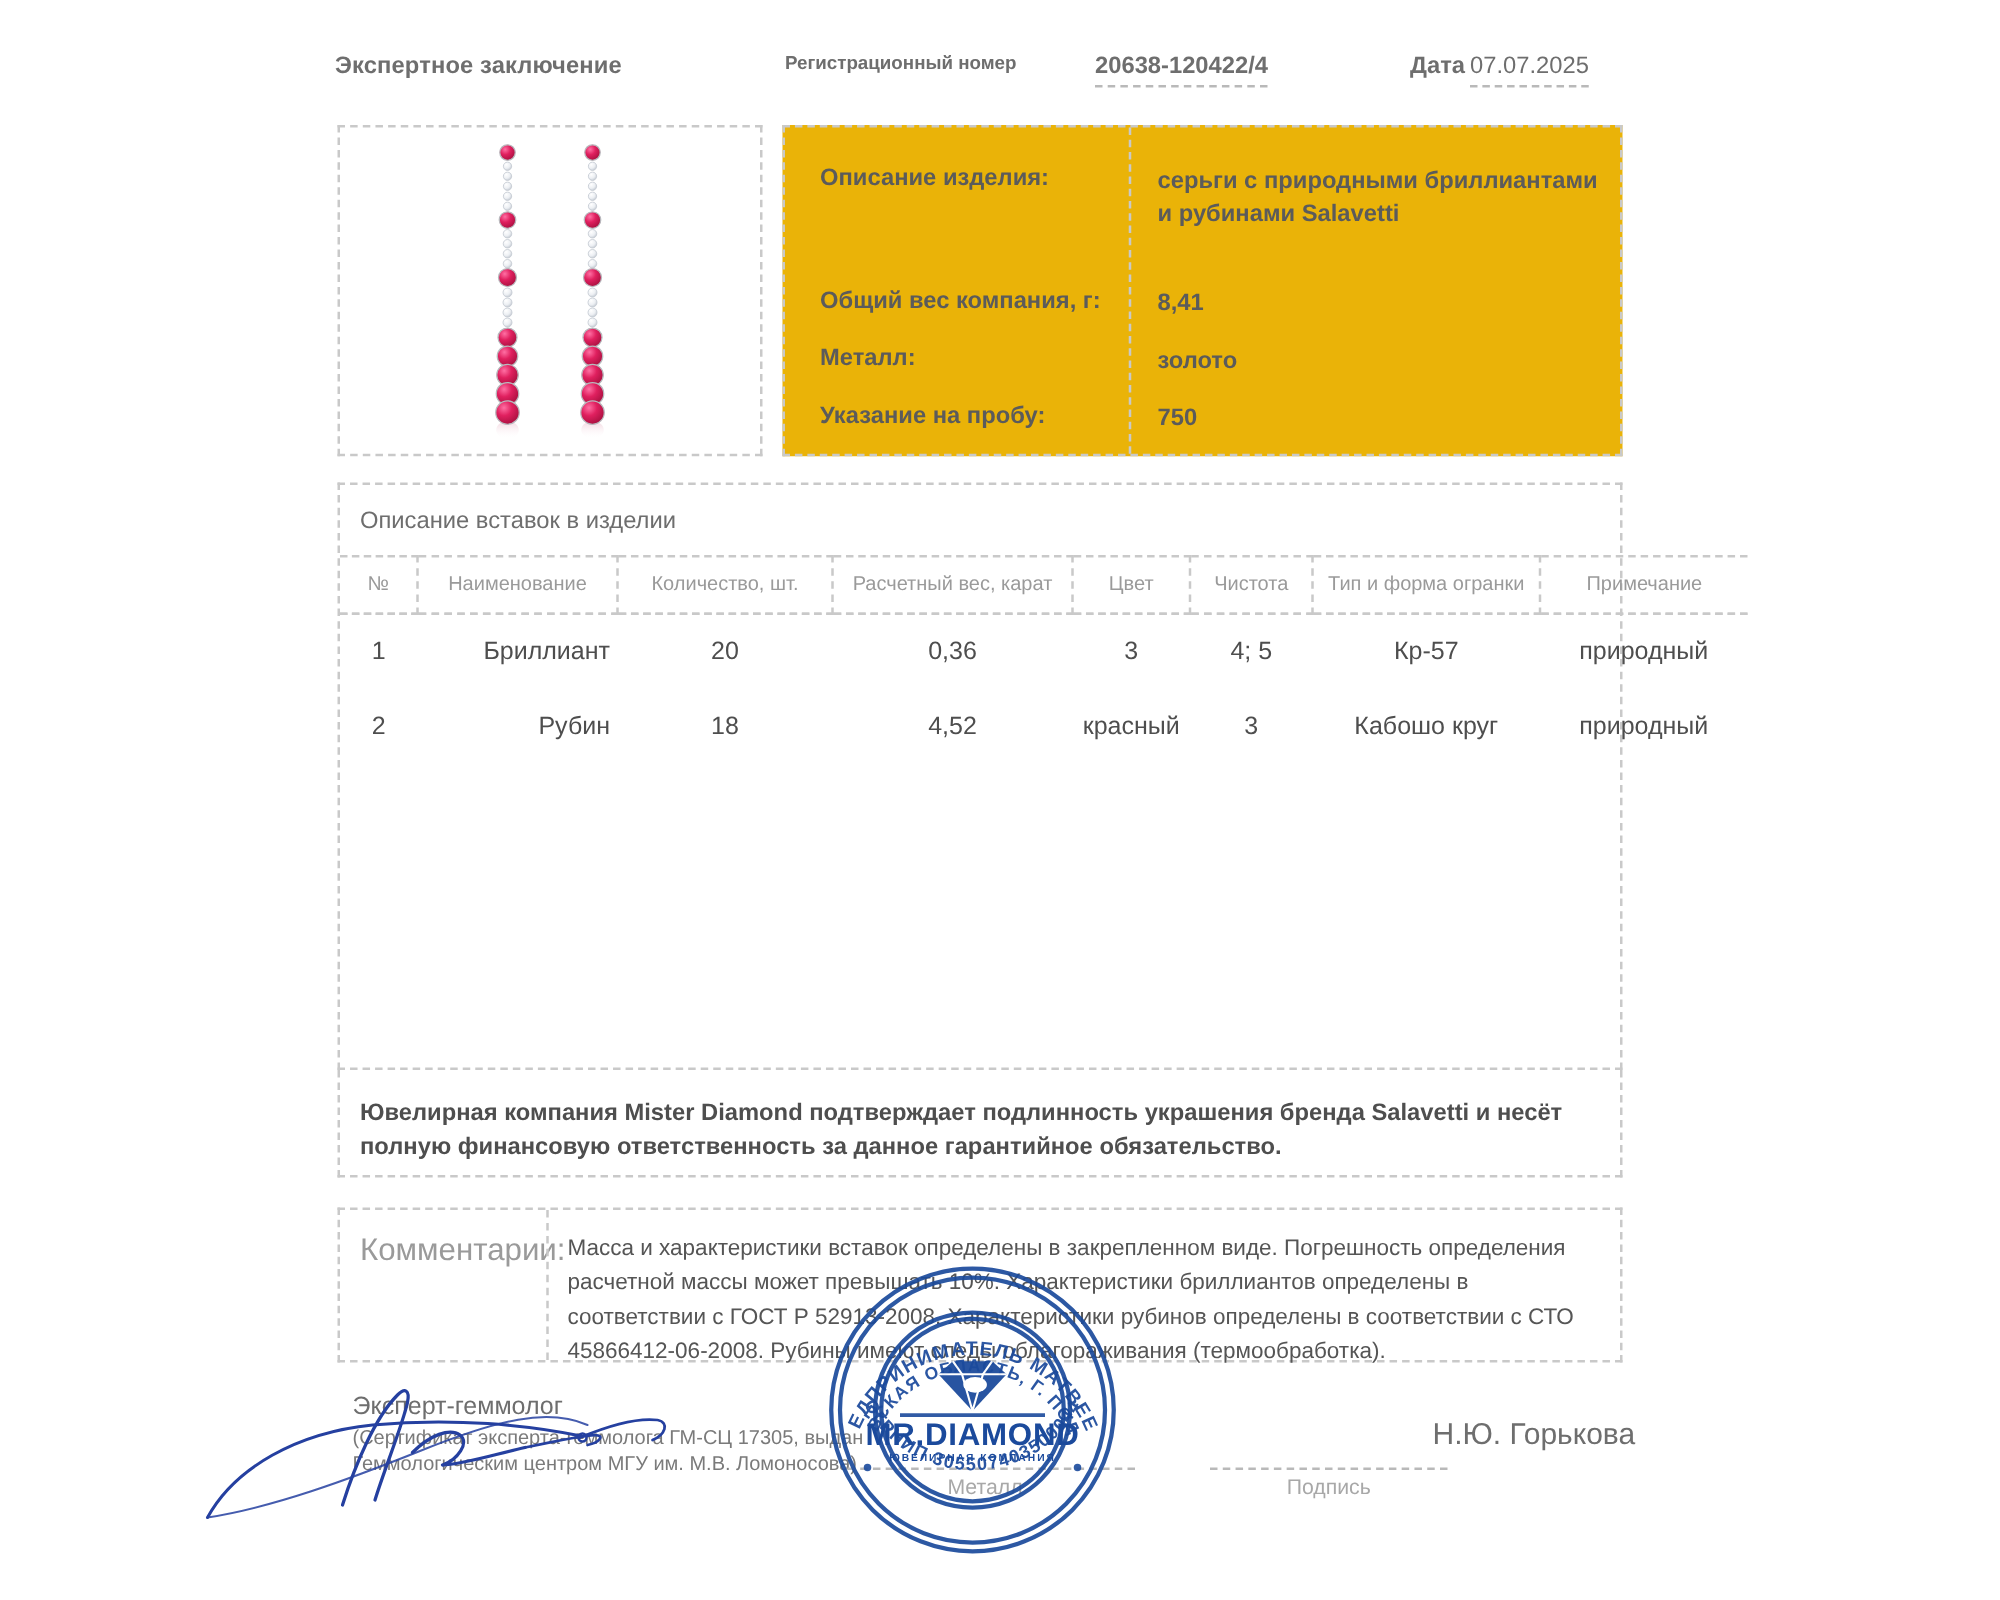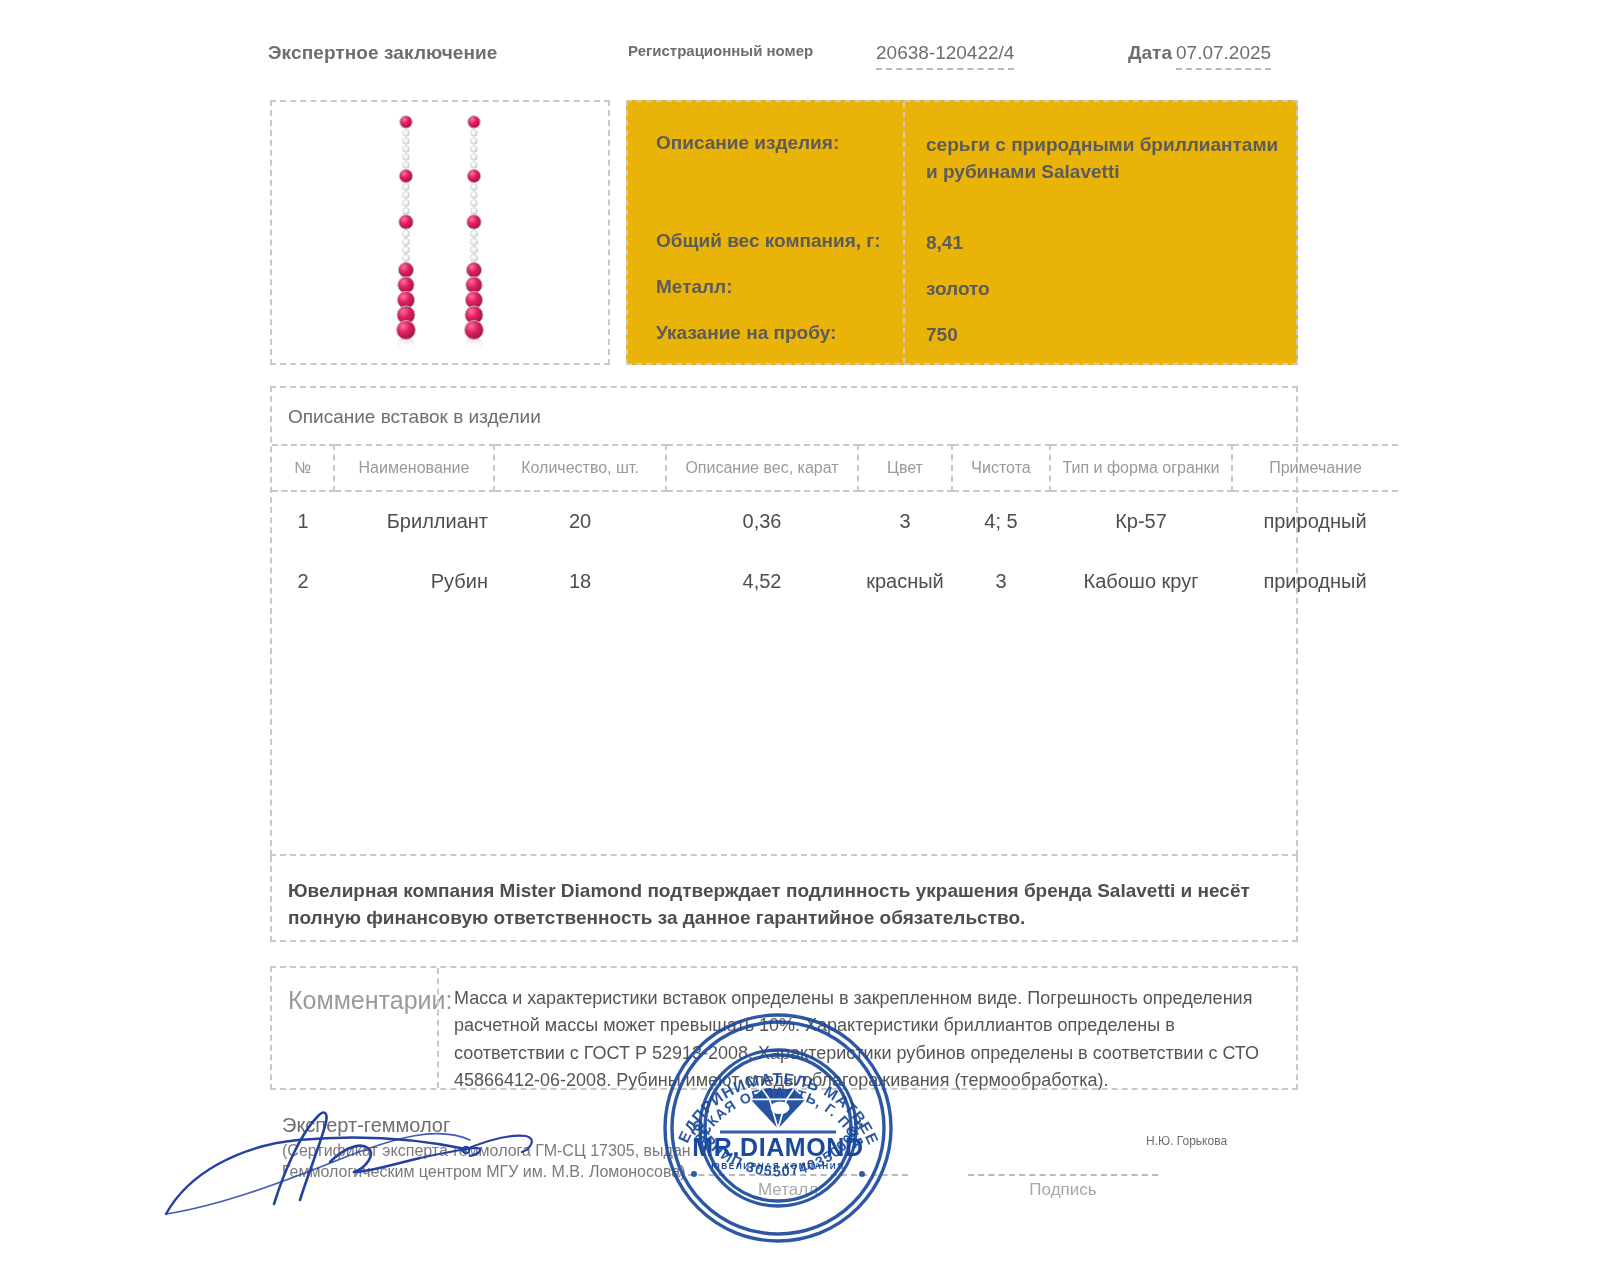--- a/index.html
+++ b/index.html
@@ -34,21 +34,21 @@
     letter-spacing: .1px;
     white-space: nowrap;
   }
   .hdr-reg-label {
     position: absolute; left: 360px; top: 0;
     font-size: 15px; font-weight: 700; color: #6e6e6e;
     white-space: nowrap;
   }
   .hdr-reg-val {
     position: absolute; left: 608px; top: 0;
-    font-size: 19px; font-weight: 400; color: #6e6e6e;
+    font-size: 19px; font-weight: 700; color: #6e6e6e;
     white-space: nowrap;
     border-bottom: 2px dashed #b9b9b9;
     padding-bottom: 4px;
   }
   .hdr-date-label {
     position: absolute; left: 860px; top: 0;
     font-size: 19px; font-weight: 700; color: #6e6e6e;
     white-space: nowrap;
   }
   .hdr-date-val {
@@ -222,21 +222,21 @@
     text-align: center;
     font-size: 17px; color: #a8a8a8;
   }
   .sign-img {
     position: absolute; left: -110px; top: -50px;
     width: 440px; height: 170px;
     pointer-events: none;
   }
   .signer-name {
     position: absolute; left: 878px; top: 30px;
-    font-size: 12px; color: #6e6e6e; white-space: nowrap;
+    font-size: 24px; color: #6e6e6e; white-space: nowrap;
   }
 </style>
 </head>
 <body>
 
 <div class="page">
  <div class="sheet">
 
   <div class="hdr">
     <div class="hdr-title">Экспертное заключение</div>
@@ -353,21 +353,21 @@
         <col style="width:94px">
         <col style="width:98px">
         <col style="width:182px">
         <col style="width:166px">
       </colgroup>
       <thead>
         <tr>
           <th>№</th>
           <th>Наименование</th>
           <th>Количество, шт.</th>
-          <th>Описание вес, карат</th>
+          <th>Расчетный вес, карат</th>
           <th>Цвет</th>
           <th>Чистота</th>
           <th>Тип и форма огранки</th>
           <th>Примечание</th>
         </tr>
       </thead>
       <tbody>
         <tr>
           <td class="col-num">1</td>
           <td class="col-name">Бриллиант</td>

